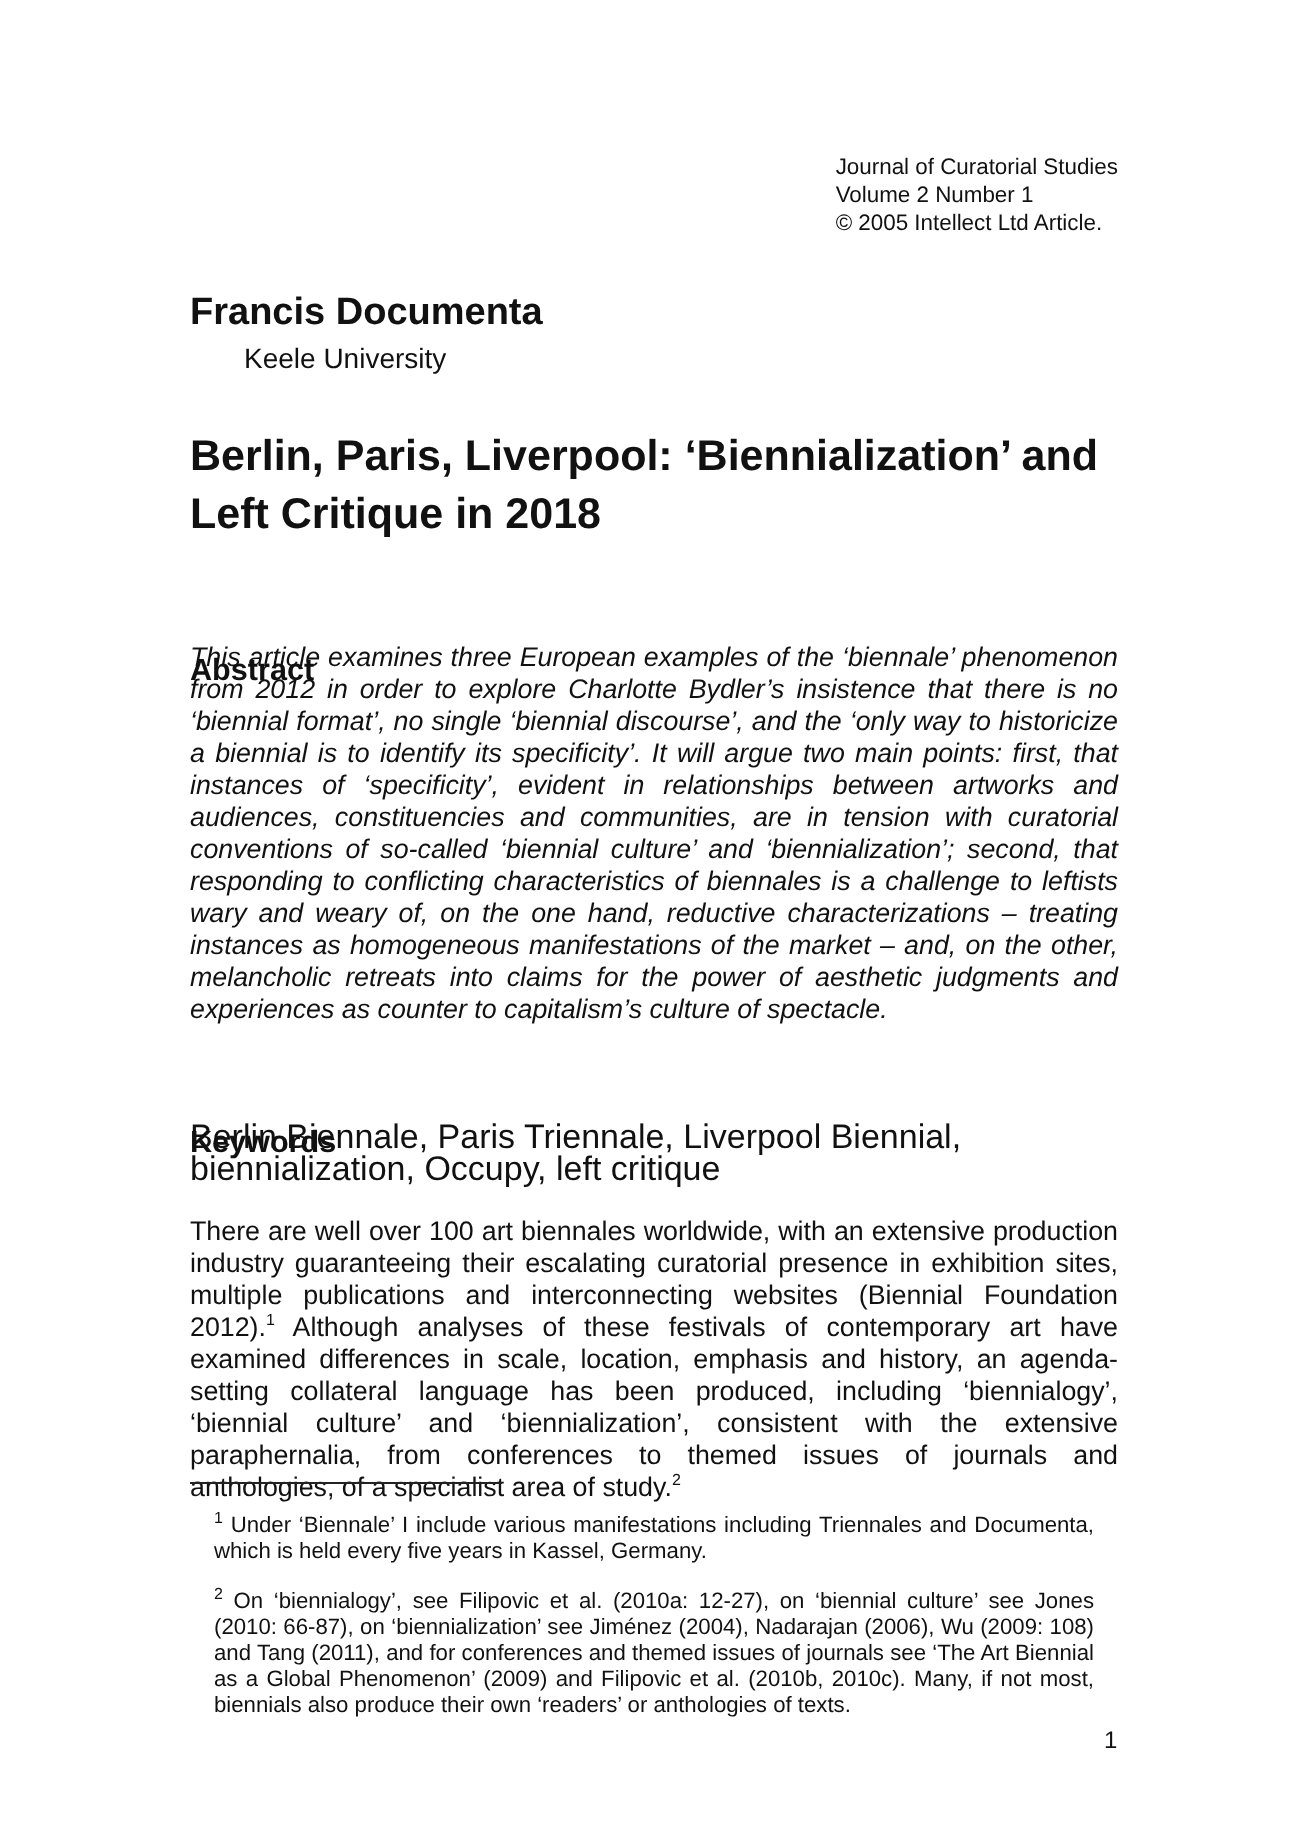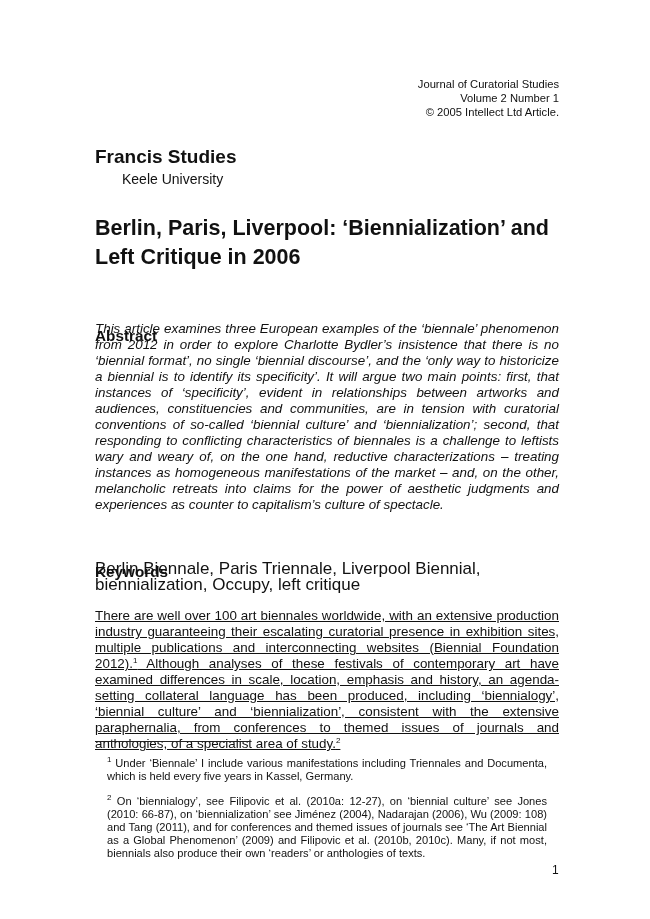--- a/index.html
+++ b/index.html
@@ -1,54 +1,54 @@
 <!DOCTYPE html>
 <html><head>
 <meta charset="utf-8">
 <style>
   html, body { margin: 0; padding: 0; background: #ffffff; }
   body { width: 650px; height: 919px; position: relative; overflow: hidden;
          font-family: "Liberation Sans", sans-serif; color: #111; }
   .page { position: absolute; left: 0; top: 0; width: 650px; height: 919px; }
-  .journal-info { position: absolute; right: 91px; top: 77px; text-align: right;
+  .journal-info { position: absolute; right: 91px; top: 77px; 
                   font-size: 11.2px; line-height: 14px; }
   .author { position: absolute; left: 95px; top: 146px; font-size: 19px; font-weight: bold; }
   .affil { position: absolute; left: 95px; top: 171px; font-size: 14px; margin-left: 27px; }
   .title { position: absolute; left: 95px; top: 214px; width: 470px; font-size: 21.5px;
            font-weight: bold; line-height: 29px; }
   .h2 { position: absolute; left: 95px; font-size: 15.3px; font-weight: bold; margin-top: 37px; }
   .abstract { position: absolute; left: 95px; top: 321px; width: 464px; font-size: 13.4px;
               font-style: italic; line-height: 16px; text-align: justify; }
   .keywords { position: absolute; left: 95px; top: 561px; width: 464px; font-size: 17px;
               line-height: 16px; }
   .body-text { position: absolute; left: 95px; top: 608px; width: 464px; font-size: 13.4px;
-               line-height: 16px; text-align: justify; text-decoration: underline; }
+               line-height: 16px; text-align: justify; }
   sup { font-size: 8px; line-height: 0; vertical-align: super; }
   .fn-rule { position: absolute; left: 95px; top: 741px; width: 156px; height: 1px; background: #222; }
   .footnotes { position: absolute; left: 95px; top: 745px; width: 464px; font-size: 11.1px;
                line-height: 13px; text-align: justify; }
   .footnotes p { margin: 12px; }
   .page-num { position: absolute; left: 552px; top: 863px; font-size: 12px; }
   p { margin: 0; }
 </style>
 </head>
 <body>
 
 <div class="page">
 
   <div class="journal-info">
     <div>Journal of Curatorial Studies</div>
     <div>Volume 2 Number 1</div>
     <div>© 2005 Intellect Ltd Article.</div>
   </div>
 
-  <div class="author">Francis Studies</div>
+  <div class="author">Francis Documenta</div>
   <div class="affil">Keele University</div>
 
-  <div class="title">Berlin, Paris, Liverpool: ‘Biennialization’ and Left Critique in 2006</div>
+  <div class="title">Berlin, Paris, Liverpool: ‘Biennialization’ and Left Critique in 2018</div>
 
   <div class="h2" style="top:290px;">Abstract</div>
   <p class="abstract">This article examines three European examples of the ‘biennale’ phenomenon from 2012 in order to explore Charlotte Bydler’s insistence that there is no ‘biennial format’, no single ‘biennial discourse’, and the ‘only way to historicize a biennial is to identify its specificity’. It will argue two main points: first, that instances of ‘specificity’, evident in relationships between artworks and audiences, constituencies and communities, are in tension with curatorial conventions of so-called ‘biennial culture’ and ‘biennialization’; second, that responding to conflicting characteristics of biennales is a challenge to leftists wary and weary of, on the one hand, reductive characterizations – treating instances as homogeneous manifestations of the market – and, on the other, melancholic retreats into claims for the power of aesthetic judgments and experiences as counter to capitalism’s culture of spectacle.</p>
 
   <div class="h2" style="top:526px;text-align:right;">Keywords</div>
   <p class="keywords">Berlin Biennale, Paris Triennale, Liverpool Biennial, biennialization, Occupy, left critique</p>
 
   <p class="body-text"><span>There are well over 100 art biennales worldwide, with an extensive production industry guaranteeing their escalating curatorial presence in exhibition sites, multiple publications and interconnecting websites (Biennial Foundation 2012).</span><sup>1</sup><span> Although analyses of these festivals of contemporary art have examined differences in scale, location, emphasis and history, an agenda-setting collateral language has been produced, including ‘biennialogy’, ‘biennial culture’ and ‘biennialization’, consistent with the extensive paraphernalia, from conferences to themed issues of journals and anthologies, of a specialist area of study.</span><sup>2</sup></p>
 
   <div class="fn-rule"></div>

